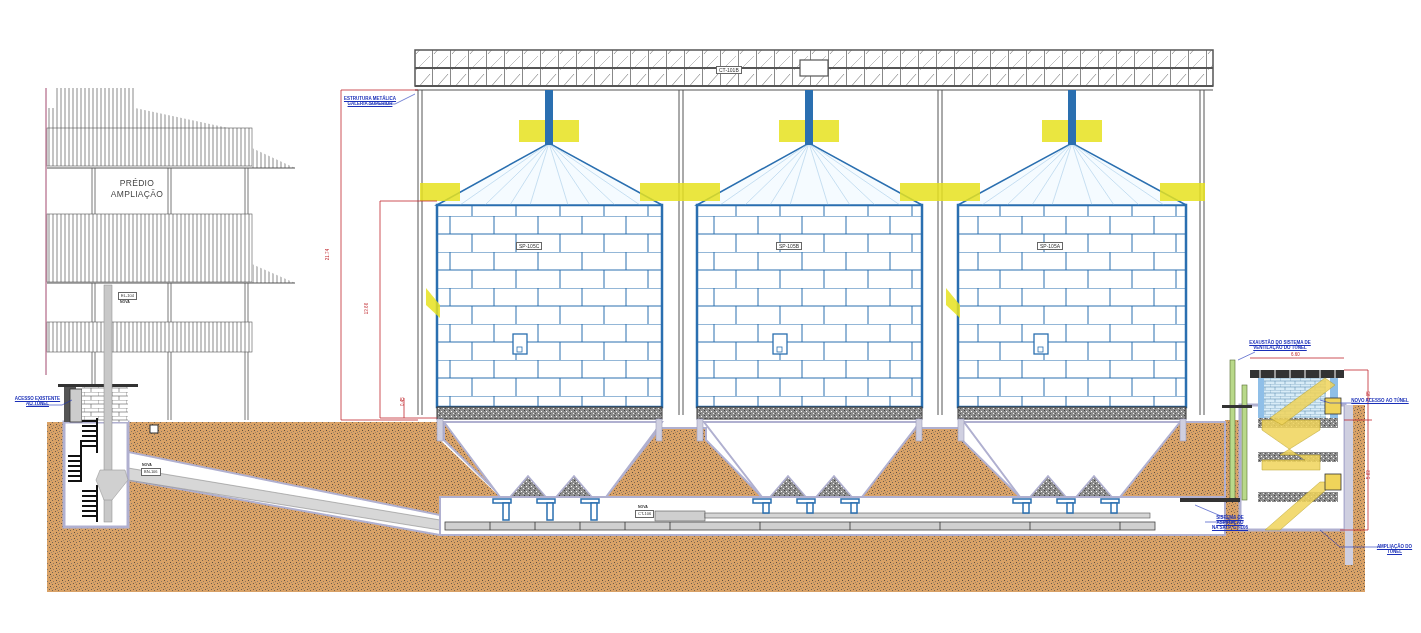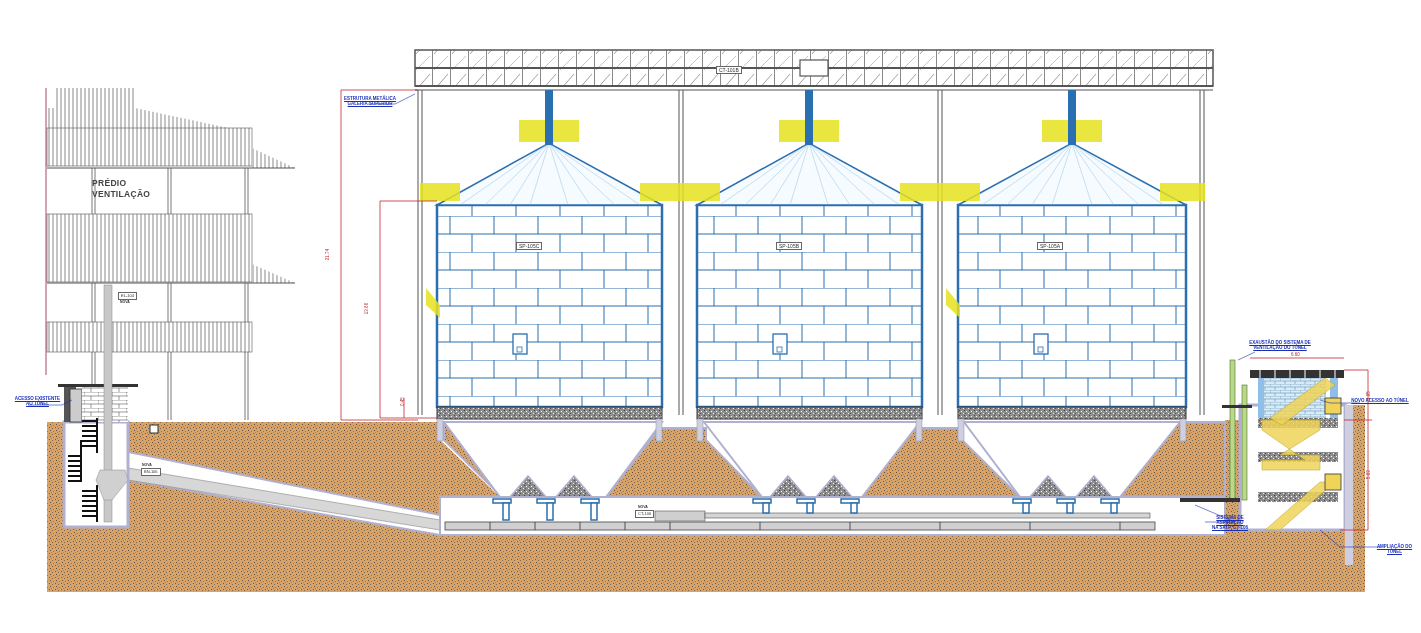--- a/index.html
+++ b/index.html
@@ -1,20 +1,20 @@
 <!DOCTYPE html>
 <html><head>
 <meta charset="utf-8">
 <style>
   html,body{margin:0;padding:0;background:#ffffff;}
   body{width:1421px;height:633px;position:relative;overflow:hidden;font-family:"Liberation Sans",sans-serif;}
   #stage{position:absolute;left:0;top:0;width:1421px;height:633px;}
   .lbl{position:absolute;font-family:"Liberation Sans",sans-serif;font-size:4.5px;line-height:5px;color:#1a2fb8;text-align:center;white-space:pre-line;text-decoration:underline;font-weight:bold;}
   .tag{position:absolute;font-family:"Liberation Sans",sans-serif;font-size:5px;line-height:6px;color:#333;background:#fff;border:0.6px solid #666;padding:0 2px;white-space:nowrap;}
-  .bld-title{position:absolute;left:92px;top:178px;width:90px;font-family:"Liberation Sans",sans-serif;font-size:8.5px;line-height:11px;color:#444;text-align:left;font-weight:bold;letter-spacing:0.3px;}
+  .bld-title{position:absolute;left:92px;top:178px;width:90px;font-family:"Liberation Sans",sans-serif;font-size:8.5px;line-height:11px;color:#444;text-align:center;font-weight:normal;letter-spacing:0.3px;}
   .dim{position:absolute;font-family:"Liberation Sans",sans-serif;font-size:4.5px;color:#c0272d;white-space:nowrap;}
   .dim.v{transform:rotate(-90deg);transform-origin:center;}
 </style>
 </head>
 <body>
 
 <div id="stage">
 <svg width="1421" height="633" viewBox="0 0 1421 633" xmlns="http://www.w3.org/2000/svg">
   <defs>
     <pattern id="soil" width="6" height="6" patternUnits="userSpaceOnUse">
@@ -331,21 +331,21 @@
     <polyline points="1255,352 1238,360"></polyline>
     <polyline points="1360,403 1330,403 1320,400"></polyline>
     <polyline points="1205,522 1235,522 1195,505"></polyline>
     <polyline points="1380,547 1340,547 1320,530"></polyline>
   </g>
 </svg>
 
   
   <div class="bld-title">
     <div>PRÉDIO</div>
-    <div>VENTILAÇÃO</div>
+    <div>AMPLIAÇÃO</div>
   </div>
 
   <div class="tag" style="left:118px;top:292px;font-size:4px;">EL-104</div>
   <div class="lbl" style="left:120px;top:300px;color:#333;text-decoration:none;font-size:3.5px;">NOVA</div>
 
   <div class="lbl" style="left:10px;top:396px;width:55px;">ACESSO EXISTENTE
 AO TÚNEL</div>
   <div class="lbl" style="left:142px;top:463px;color:#333;text-decoration:none;font-size:3.5px;">NOVA</div>
   <div class="tag" style="left:141px;top:468px;font-size:4px;">BN-106</div>
 

